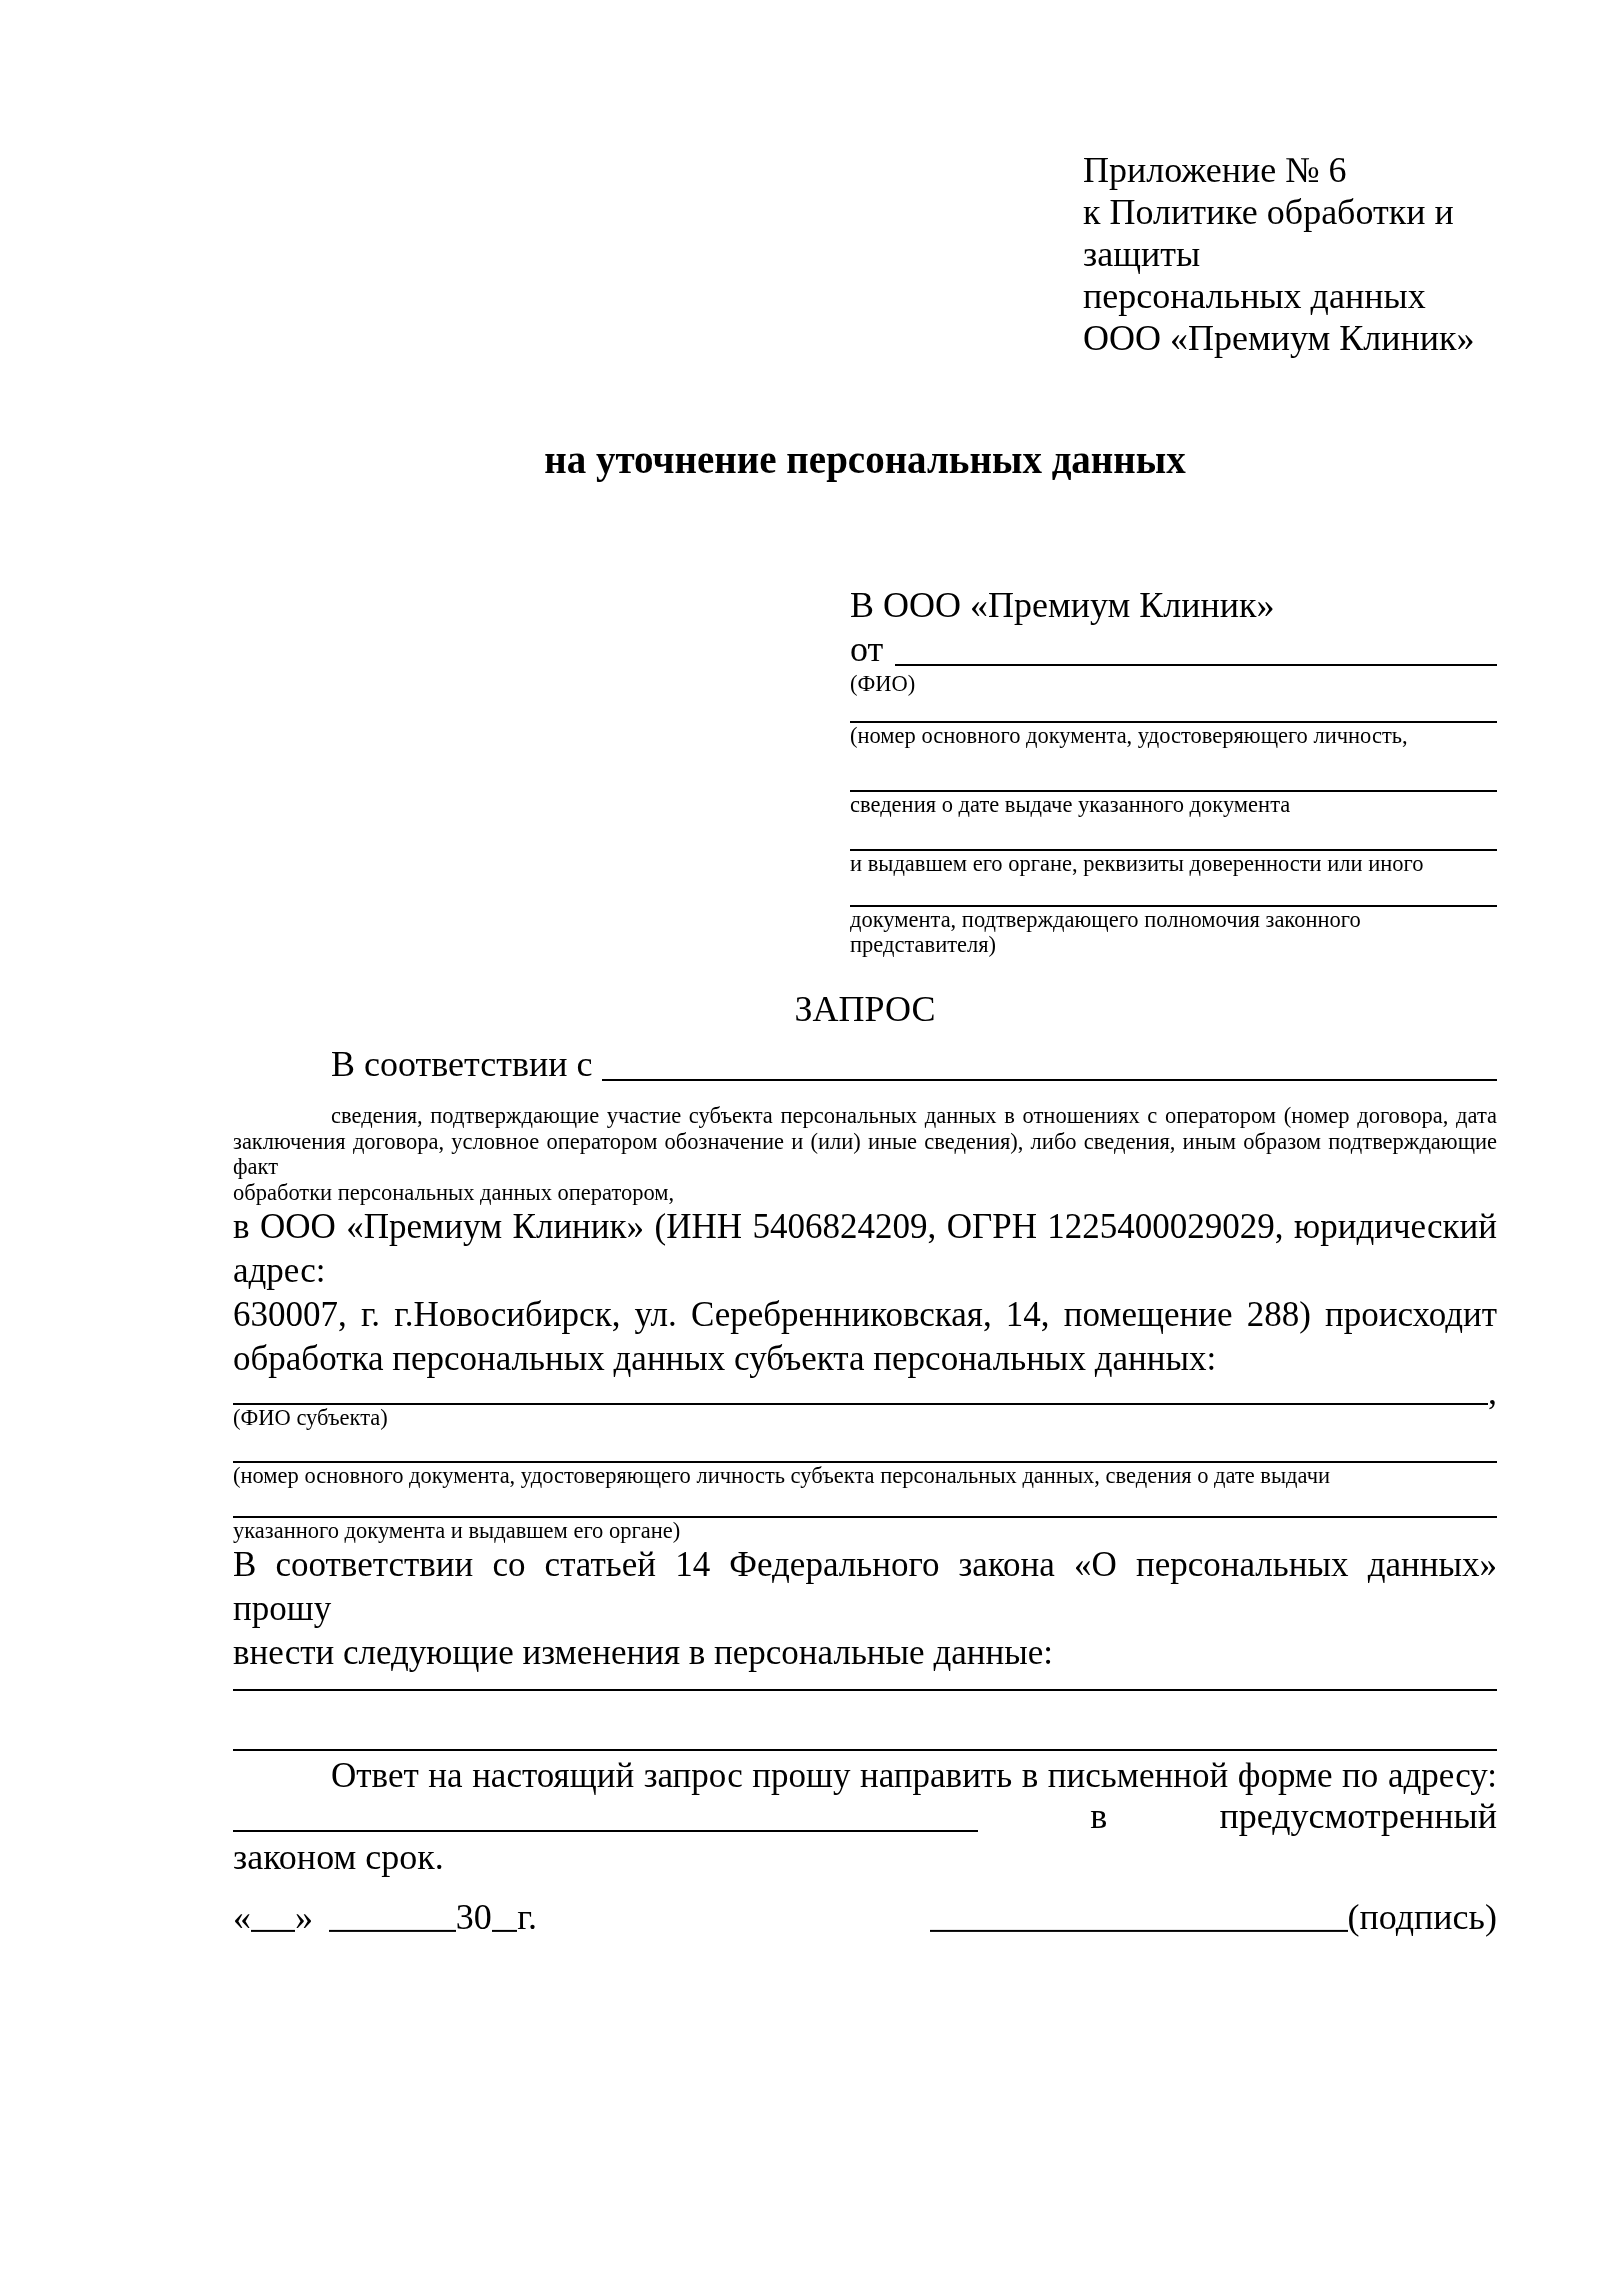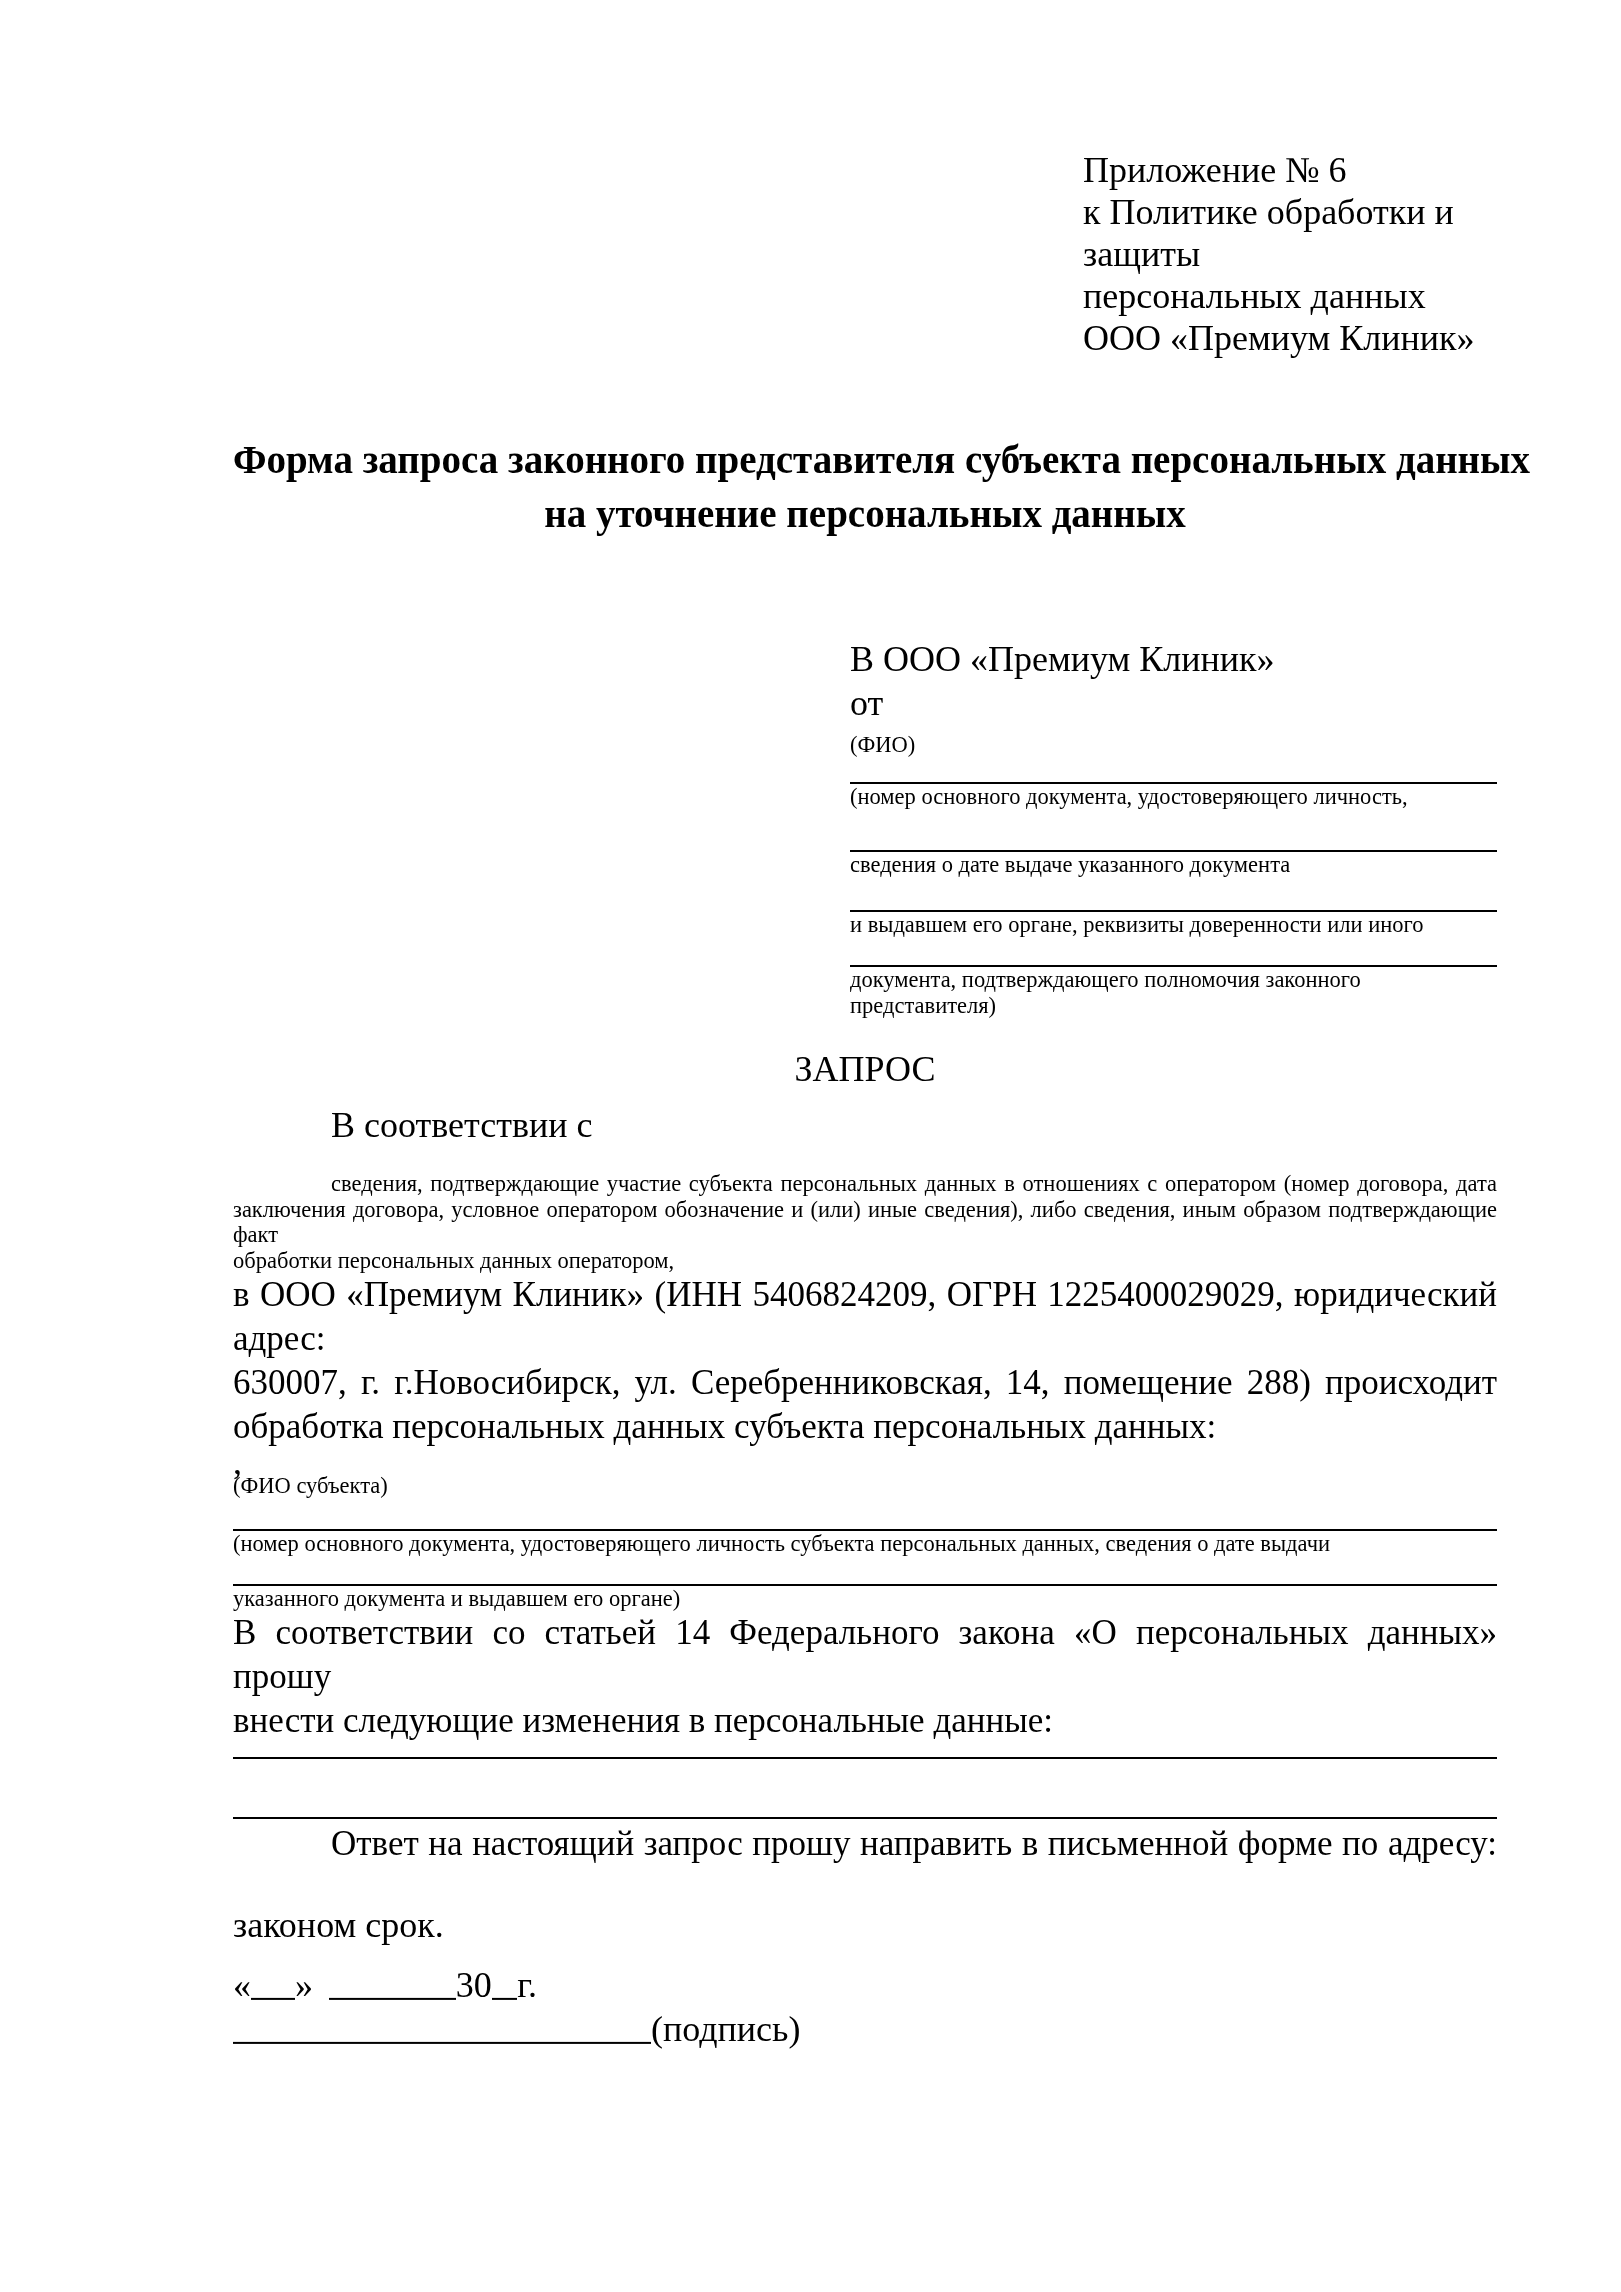--- a/index.html
+++ b/index.html
@@ -17,21 +17,21 @@
     margin-left: 233px;
     width: 1264px; 
   }
   .jline      { font-size: 35px; line-height: 44px; text-align: justify; text-align-last: justify; white-space: normal; }
   .jline.last { text-align: left; text-align-last: left; }
   .cap        { font-size: 22.5px; line-height: 25.5px; }
 
   
   .ln        { border-bottom: 2.9px solid #000; }
   .inline-blank { flex: 1 1 auto; border-bottom: 2.9px solid #000; align-self: flex-end; margin-bottom: 4.9px; }
-  .row       { display: flex; flex-direction: column; }
+  .row       { display: flex; }
 
   
   .appendix { margin-top: 149px; margin-left: 850px; font-size: 36px; line-height: 42px; }
 
   
   .doc-title { margin-top: 74px; text-align: center; font-weight: bold; font-size: 39px; line-height: 54px; }
   .doc-title div { white-space: nowrap; }
 
   
   .addressee { margin-top: 96px; margin-left: 617px; width: 647px; }
@@ -79,21 +79,20 @@
   <div class="content">
 
     <div class="appendix">
       <div>Приложение № 6</div>
       <div>к Политике обработки и защиты</div>
       <div>персональных данных</div>
       <div>ООО «Премиум Клиник»</div>
     </div>
 
     <div class="doc-title">
-      <div>Форма запроса законного представителя субъекта персональных данных</div>
       <div>на уточнение персональных данных</div>
     </div>
 
     <div class="addressee">
       <div class="to-line">В ООО «Премиум Клиник»</div>
       <div class="row from-row">
         <span class="lbl">от</span>
         <span class="inline-blank"></span>
       </div>
       <div class="cap">(ФИО)</div>

